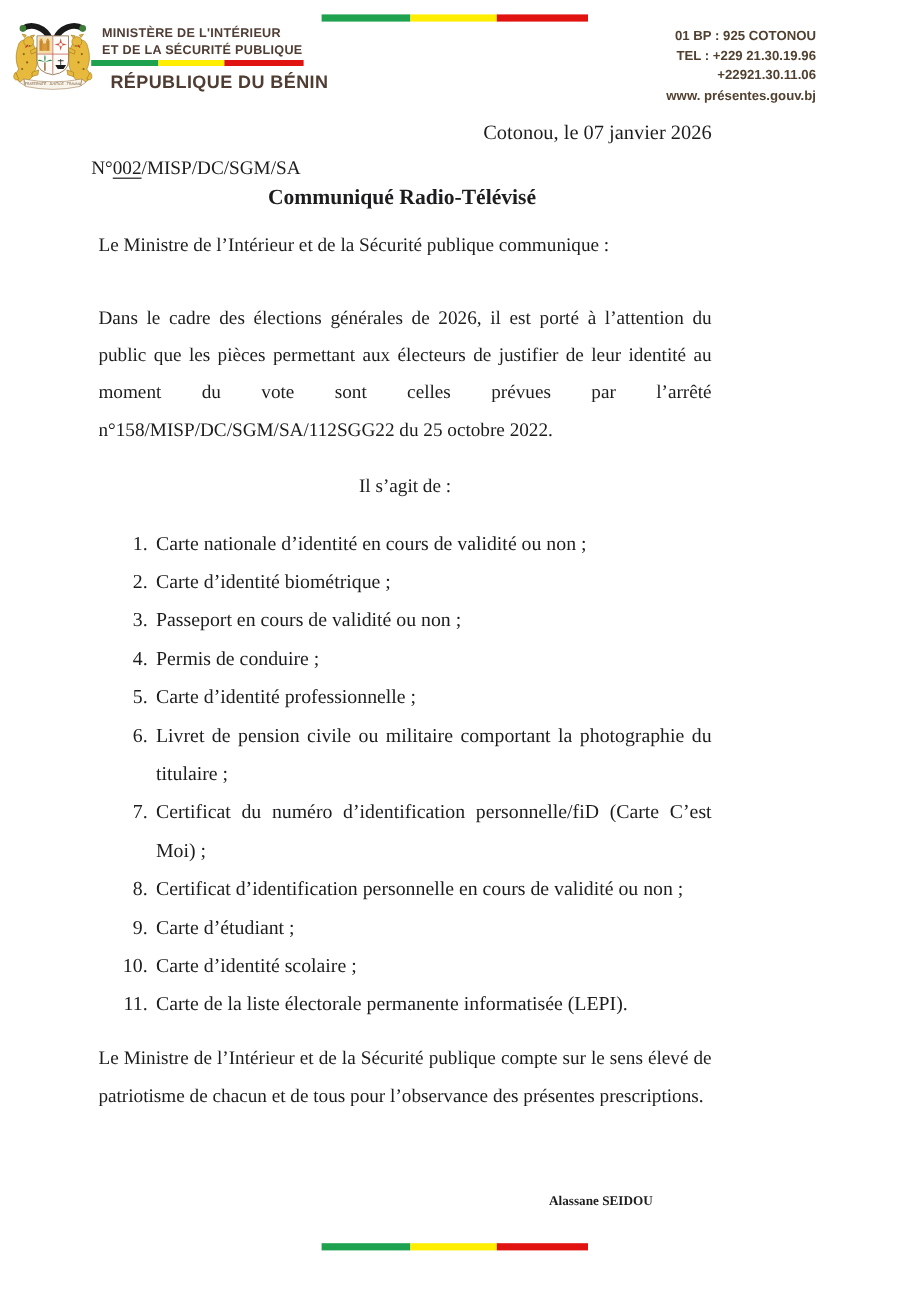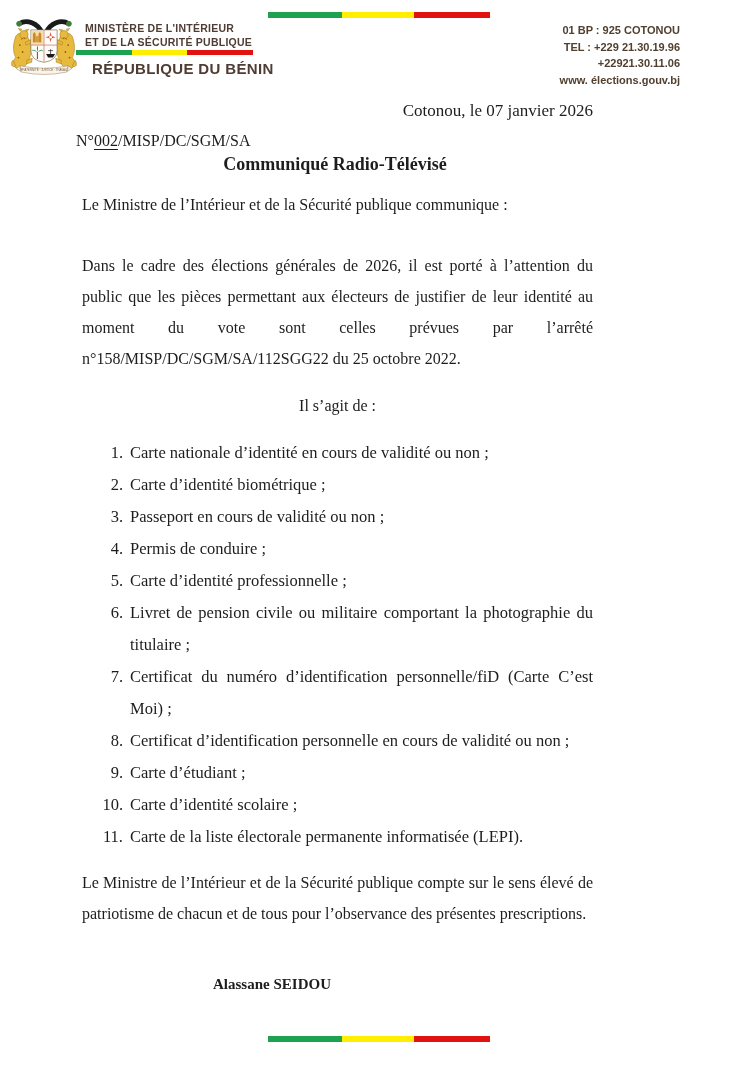--- a/index.html
+++ b/index.html
@@ -76,22 +76,22 @@
     padding-left:82px;padding-right:77px;
   }
   ol.id-list li{
     display:grid;grid-template-columns:41px 1fr;column-gap:7px;
     font-size:16.5px;line-height:32px;
   }
   ol.id-list .num{text-align:right;}
   ol.id-list .item-text{text-align:justify;}
   .closing{margin-top:14px;}
   .signature-line{
-    margin-top:43px;padding-right:126px;
-    text-align:center;font-size:15px;font-weight:700;line-height:24px;
+    margin-top:60px;padding-right:126px;
+    text-align:right;font-size:11px;font-weight:700;line-height:24px;
   }
 </style>
 </head>
 <body>
 
 <div class="page">
 
   <div class="header">
 
     <svg class="coat-of-arms" viewBox="0 0 110 100" xmlns="http://www.w3.org/2000/svg" aria-hidden="true">
@@ -175,21 +175,21 @@
     <div class="stripe stripe-topright">
       <span class="seg-g" style="background-color: rgb(31, 162, 79);"></span>
       <span class="seg-y" style="background-color: rgb(255, 238, 0);"></span>
       <span class="seg-r" style="background-color: rgb(224, 19, 16);"></span>
     </div>
 
     <div class="contact-block">
       <div>01 BP : 925 COTONOU</div>
       <div>TEL : +229 21.30.19.96</div>
       <div>+22921.30.11.06</div>
-      <div>www. élections.gouv.bj</div>
+      <div>www. présentes.gouv.bj</div>
     </div>
   </div>
 
   <div class="letter">
 
     <div class="date-line">Cotonou, le 07 janvier 2026</div>
 
     <div class="ref-line"><span>N°</span><span class="ref-number">002</span><span>/MISP/DC/SGM/SA</span></div>
 
     <div class="doc-title">Communiqué Radio-Télévisé</div>

